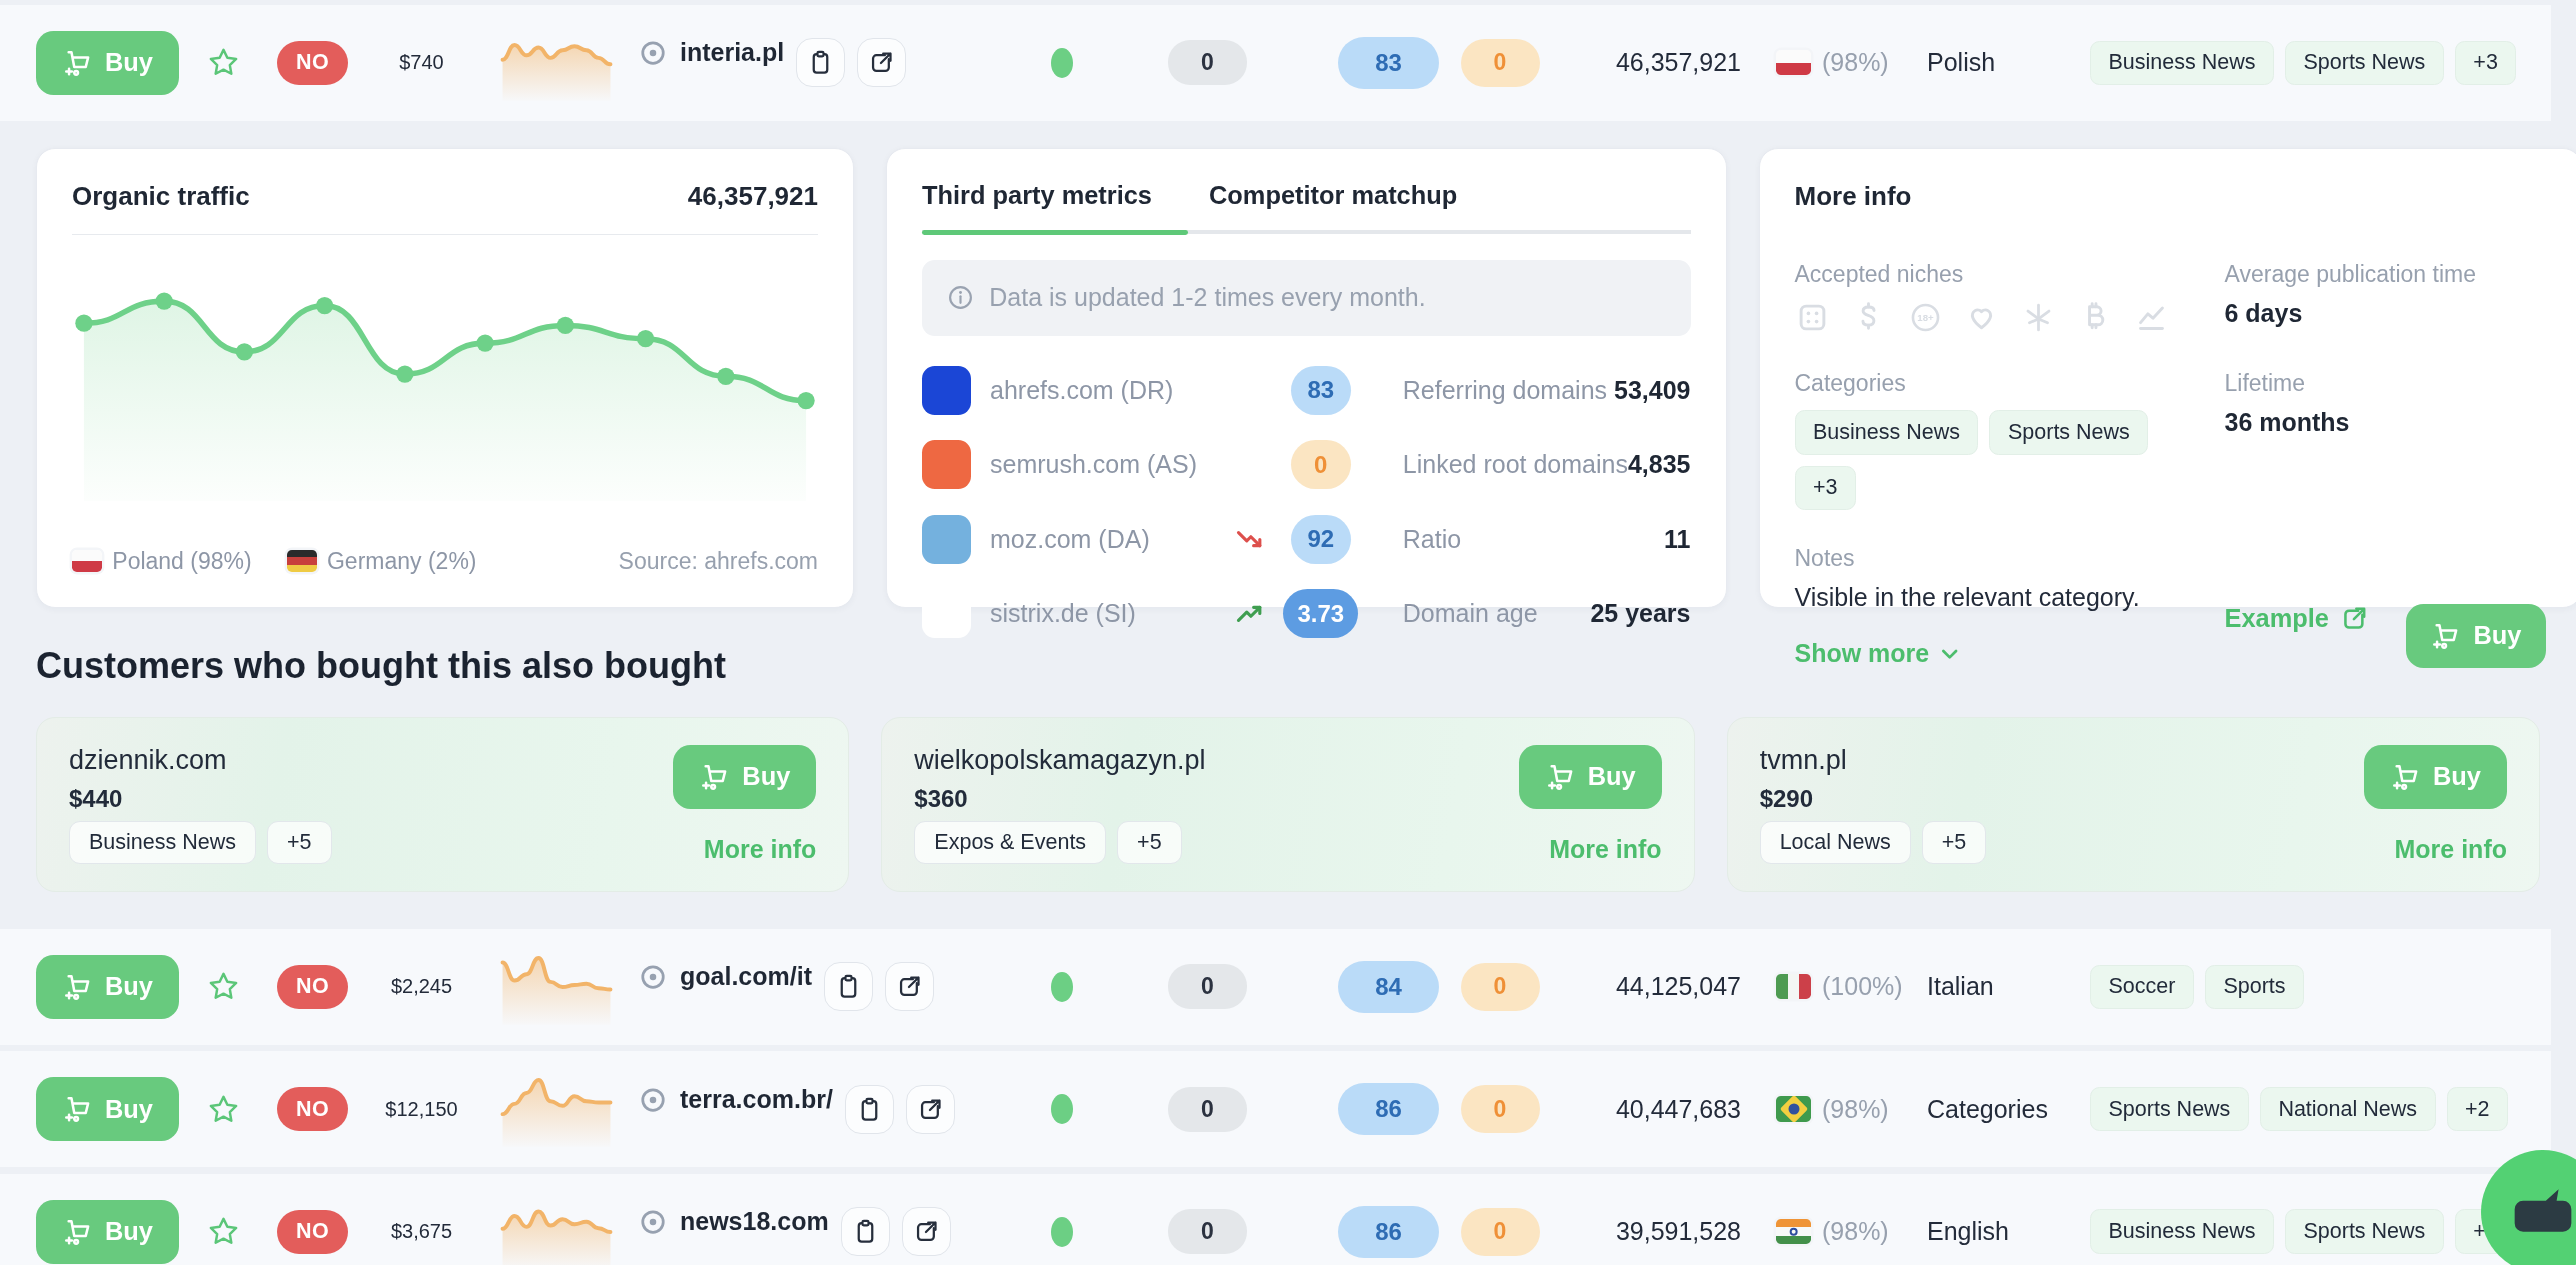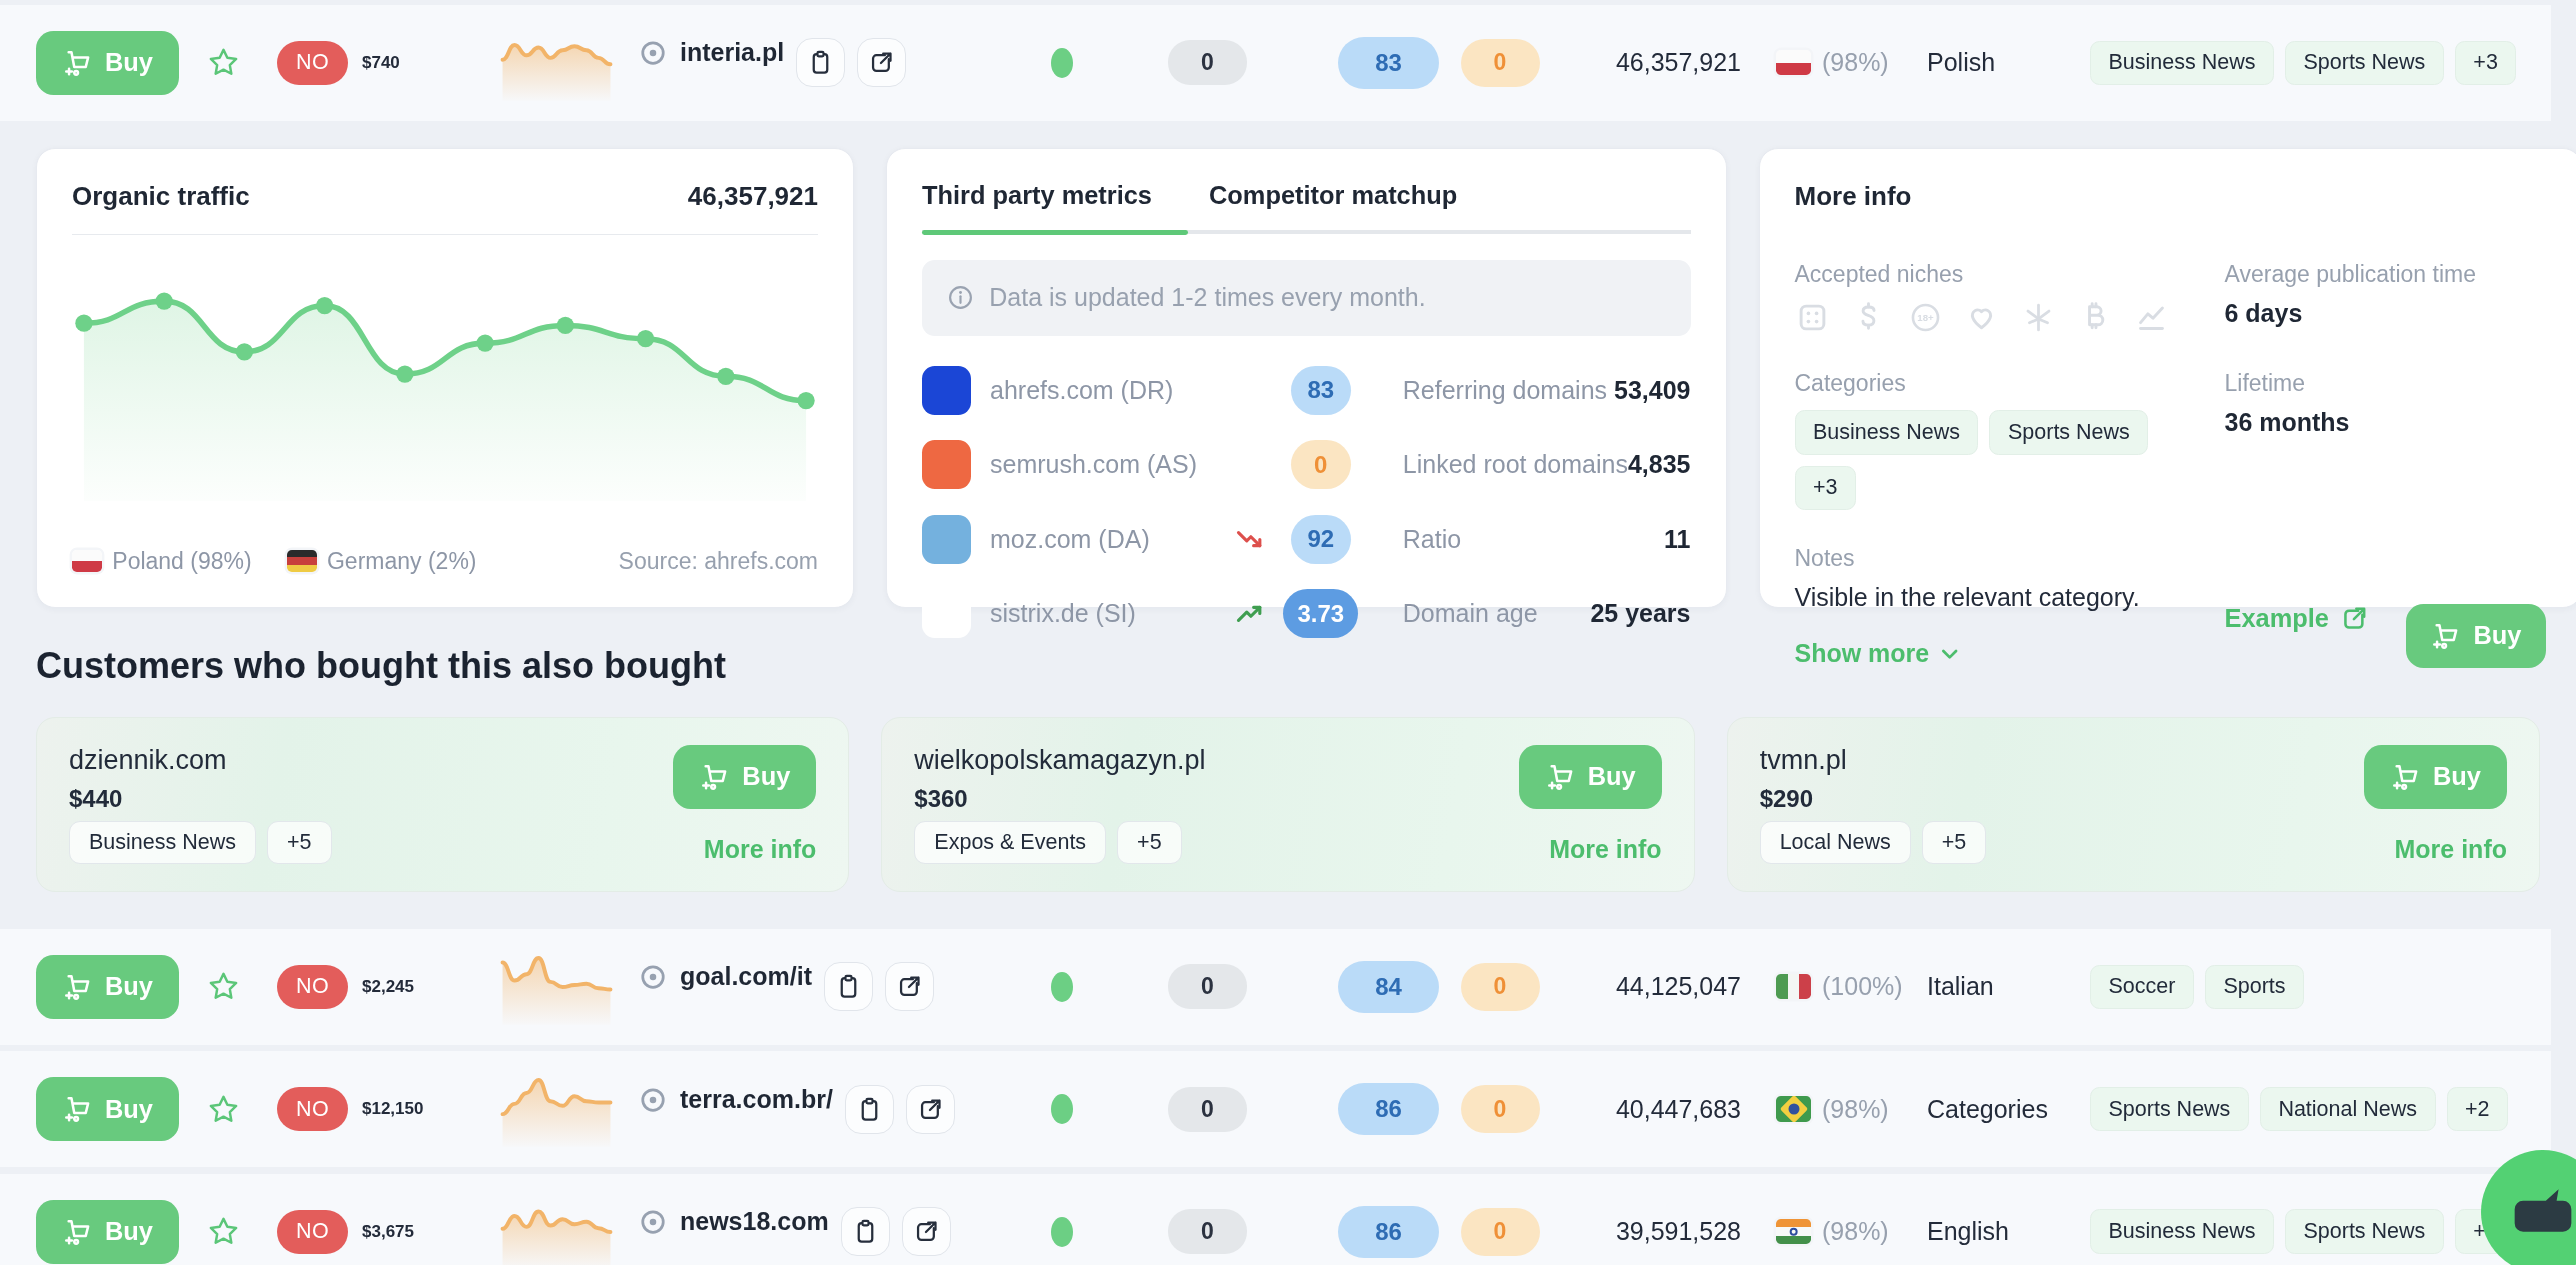--- a/index.html
+++ b/index.html
@@ -11,22 +11,22 @@
   
   .rows{display:flex;flex-direction:column;gap:6.4px;margin-right:25.4px}
   .rows-top{margin-top:4.8px}
   .rows-bottom{margin-top:37px}
   .lrow{height:116px;background:#f7f9fc;display:flex;align-items:center;padding-left:36px;box-sizing:border-box}
   .c-buy{width:147px}
   .buy-btn{width:143px;height:64px;border-radius:17.5px;background:#68ca7e;border:none;color:#fff;
     font-family:inherit;font-size:25.4px;font-weight:700;display:flex;align-items:center;justify-content:center;gap:11px;cursor:pointer}
   .c-star{width:80px;display:flex;justify-content:center}
   .c-no{width:99px;display:flex;justify-content:center}
-  .no-badge{background:#e35d5b;color:#fff;font-weight:400;font-size:21.5px;padding:9.5px 19px;border-radius:22px;letter-spacing:0.4px}
-  .c-price{width:119px;font-size:17px;font-weight:700;color:#232b3a}
+  .no-badge{background:#e35d5b;color:#fff;font-weight:700;font-size:21.5px;padding:9.5px 19px;border-radius:22px;letter-spacing:0.4px}
+  .c-price{width:119px;text-align:center;font-size:20px;font-weight:400;color:#232b3a}
   .c-spark{width:119px;height:76px;margin-left:16px}
   .c-domain{width:386px;margin-left:22px;display:flex;align-items:flex-start;gap:12px}
   .domain-link{font-size:25px;font-weight:700;color:#1f2734;text-decoration:none;white-space:nowrap}
   .iconbtn{width:49px;height:49px;min-width:49px;border-radius:16px;background:#fcfdfe;border:1.6px solid #e1e5eb;
     display:flex;align-items:center;justify-content:center;cursor:pointer;padding:0}
   .c-dot{width:76px;display:flex;justify-content:center}
   .dot{width:22px;height:30px;border-radius:50%;background:#6ccf84}
   .cc{display:flex;justify-content:center;align-items:center}
   .c-g0{width:215px}
   .c-blue{width:147px}

